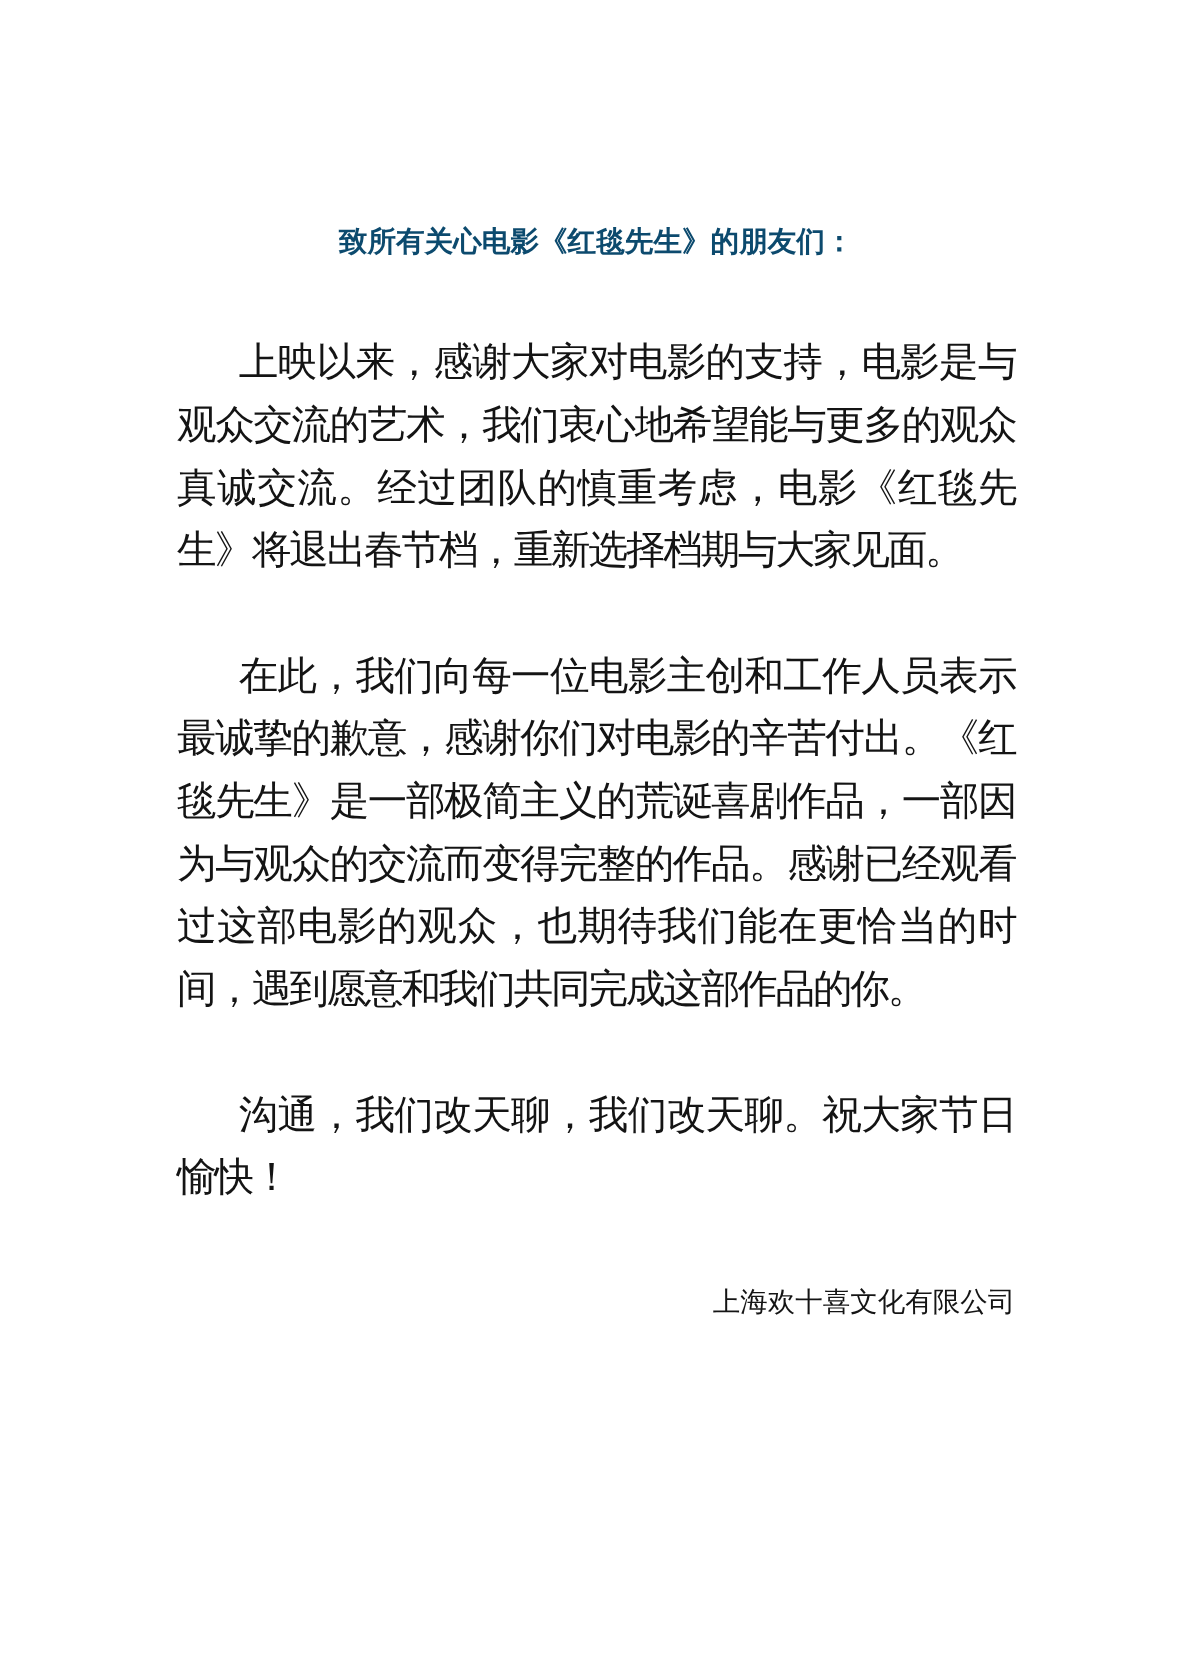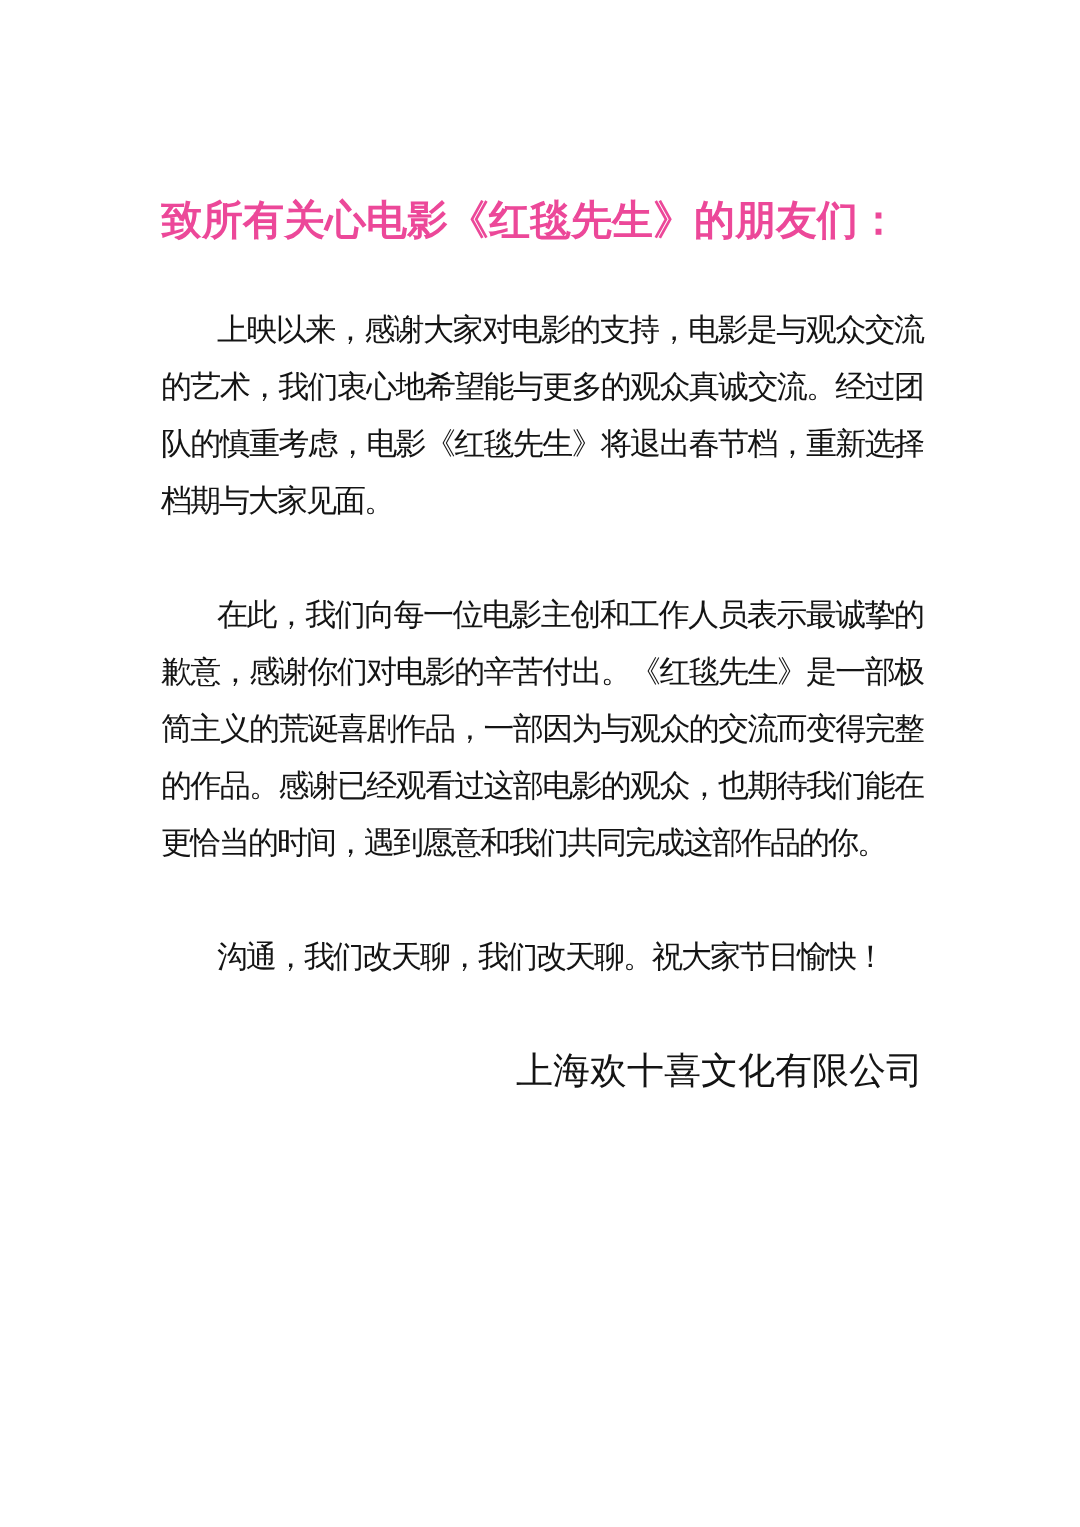--- a/index.html
+++ b/index.html
@@ -21,38 +21,39 @@
   .content {
     position: absolute;
     left: 161px;
     top: 196px;
     width: 762px;
     color: #141414;
     font-family: "Liberation Serif", "DejaVu Serif", serif;
   }
   .title {
     margin: 0;
-    font-size: 41px;
+    font-size: 26px;
     line-height: 48px;
     font-weight: 700;
-    color: #ec4899;
+    color: #0c4a6e;
     letter-spacing: 0px;
+    text-align: center;
   }
   .para {
     margin: 57px 0 0 0;
-    font-size: 31px;
+    font-size: 36px;
     letter-spacing: -2px;
     line-height: 57px;
     text-align: justify;
     text-indent: 56px;
     color: #141414;
   }
   .signature {
     margin: 57px 0 0 0;
-    font-size: 37px;
+    font-size: 25px;
     line-height: 57px;
     text-align: right;
     color: #141414;
   }
 </style>
 </head>
 <body>
 
 <div class="page">
   <div class="content">

